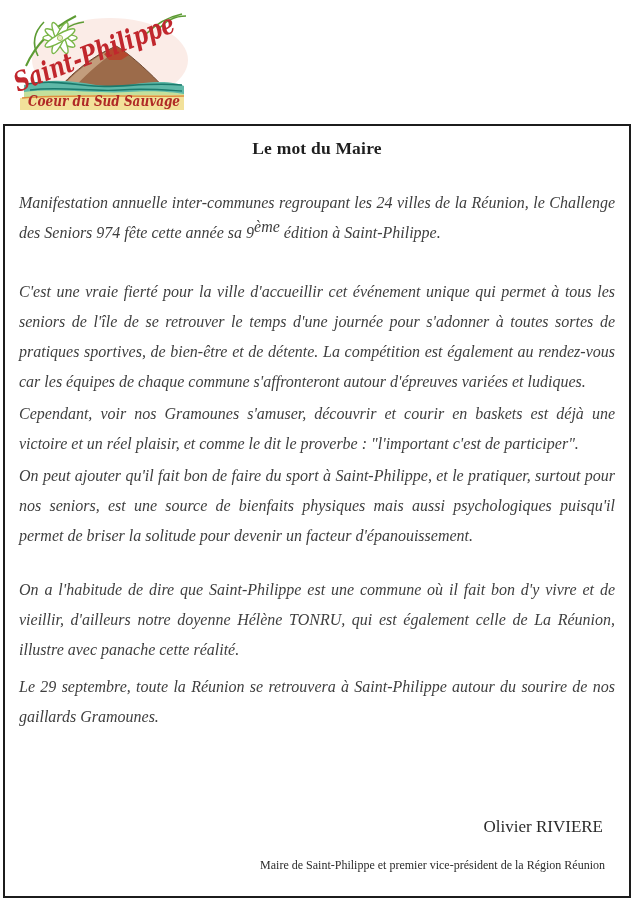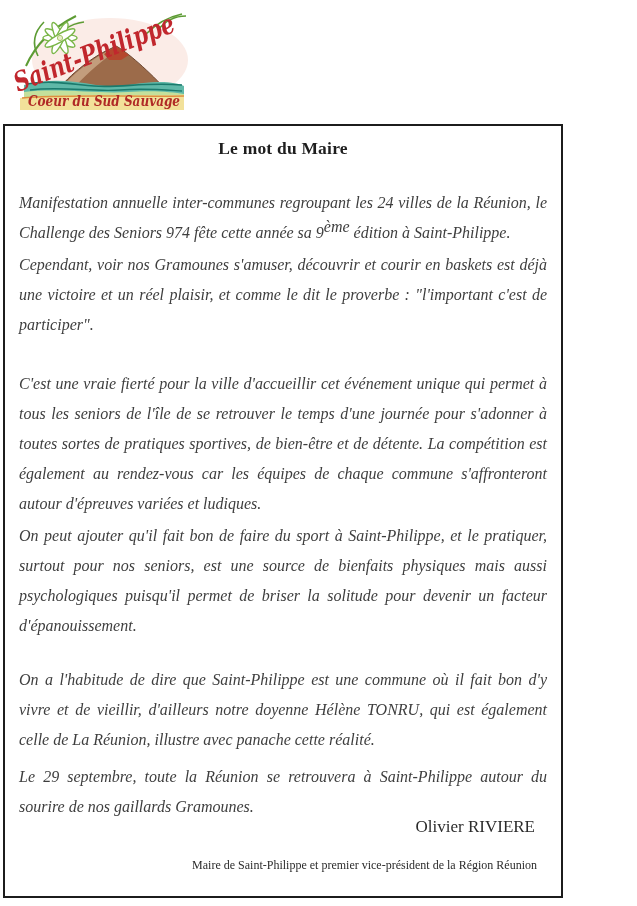--- a/index.html
+++ b/index.html
@@ -2,21 +2,21 @@
 <html><head>
 <meta charset="utf-8">
 <style>
   html, body { margin:0; padding:0; background:#ffffff; }
   .page {
     position:relative; width:637px; height:906px; background:#ffffff;
     overflow:hidden; font-family:"Liberation Serif","DejaVu Serif",serif;
   }
   .logo { position:absolute; left:8px; top:4px; width:182px; height:106px; }
   .letter-box {
-    position:absolute; left:3px; top:124px; width:560px; height:774px;
+    position:absolute; left:3px; top:124px; width:628px; height:774px;
     box-sizing:border-box; border:2px solid #1c1c1c; background:#ffffff;
     padding:8px 14px;
   }
   .letter-title {
     margin:4px 0 0 0; text-align:center; font-weight:bold;
     font-size:17.5px; color:#1e1e1e; letter-spacing:0.2px;
   }
   .para {
     margin:0; font-style:italic; font-size:16px; line-height:30px;
     text-align:justify; color:#3e3e3e;
@@ -74,23 +74,23 @@
 
       <text x="96" y="102" text-anchor="middle" font-size="14" font-style="italic" font-weight="bold" textLength="152" lengthAdjust="spacingAndGlyphs" fill="#b02a26">Coeur du Sud Sauvage</text>
     </svg>
   </div>
 
   <div class="letter-box">
     <h1 class="letter-title">Le mot du Maire</h1>
 
     <p class="para mt-lg"><span>Manifestation annuelle inter-communes regroupant les 24 villes de la Réunion, le Challenge des Seniors 974 fête cette année sa 9</span><sup>ème</sup><span> édition à Saint-Philippe.</span></p>
 
+    <p class="para mt-lg">C'est une vraie fierté pour la ville d'accueillir cet événement unique qui permet à tous les seniors de l'île de se retrouver le temps d'une journée pour s'adonner à toutes sortes de pratiques sportives, de bien-être et de détente. La compétition est également au rendez-vous car les équipes de chaque commune s'affronteront autour d'épreuves variées et ludiques.</p>
+
     <p class="para mt-xs">Cependant, voir nos Gramounes s'amuser, découvrir et courir en baskets est déjà une victoire et un réel plaisir, et comme le dit le proverbe : "l'important c'est de participer".</p>
-
-    <p class="para mt-lg">C'est une vraie fierté pour la ville d'accueillir cet événement unique qui permet à tous les seniors de l'île de se retrouver le temps d'une journée pour s'adonner à toutes sortes de pratiques sportives, de bien-être et de détente. La compétition est également au rendez-vous car les équipes de chaque commune s'affronteront autour d'épreuves variées et ludiques.</p>
 
     <p class="para mt-xs">On peut ajouter qu'il fait bon de faire du sport à Saint-Philippe, et le pratiquer, surtout pour nos seniors, est une source de bienfaits physiques mais aussi psychologiques puisqu'il permet de briser la solitude pour devenir un facteur d'épanouissement.</p>
 
     <p class="para mt-md">On a l'habitude de dire que Saint-Philippe est une commune où il fait bon d'y vivre et de vieillir, d'ailleurs notre doyenne Hélène TONRU, qui est également celle de La Réunion, illustre avec panache cette réalité.</p>
 
     <p class="para mt-sm">Le 29 septembre, toute la Réunion se retrouvera à Saint-Philippe autour du sourire de nos gaillards Gramounes.</p>
 
     <div class="signature">
       <p class="sig-name">Olivier RIVIERE</p>
       <p class="sig-role">Maire de Saint-Philippe et premier vice-président de la Région Réunion</p>

